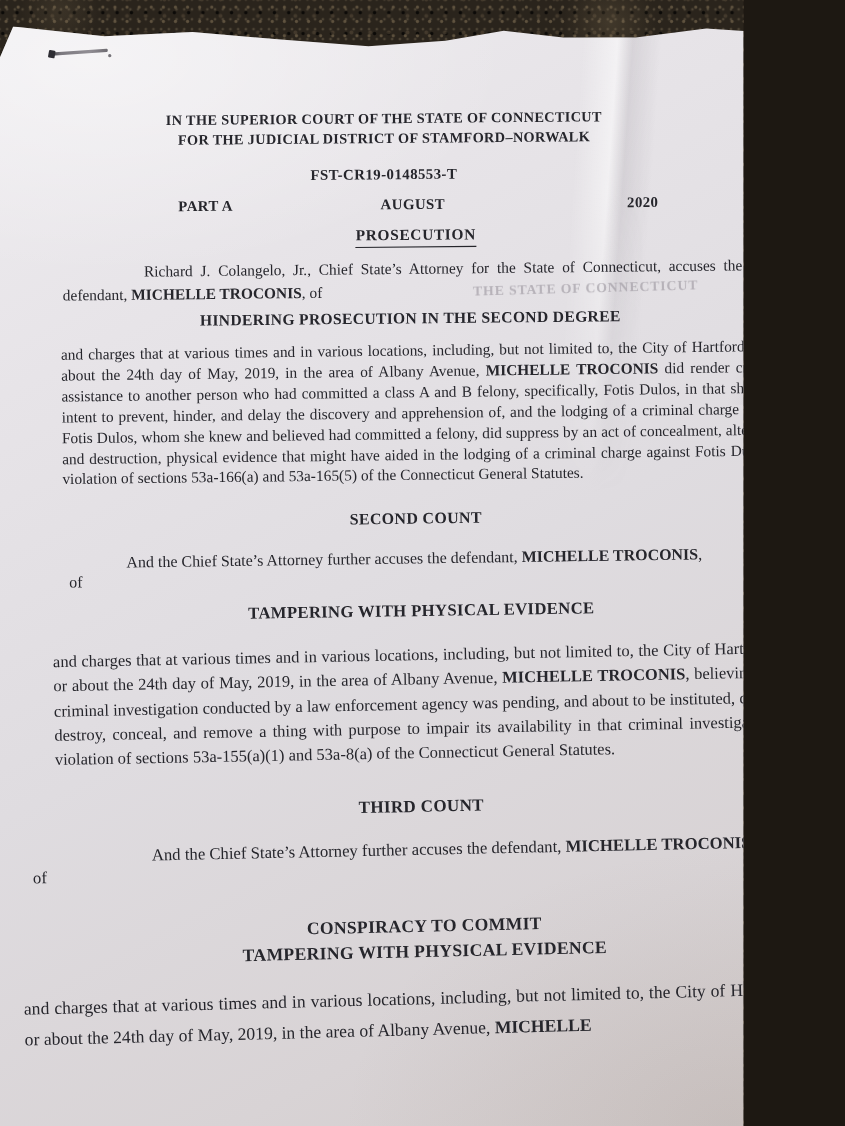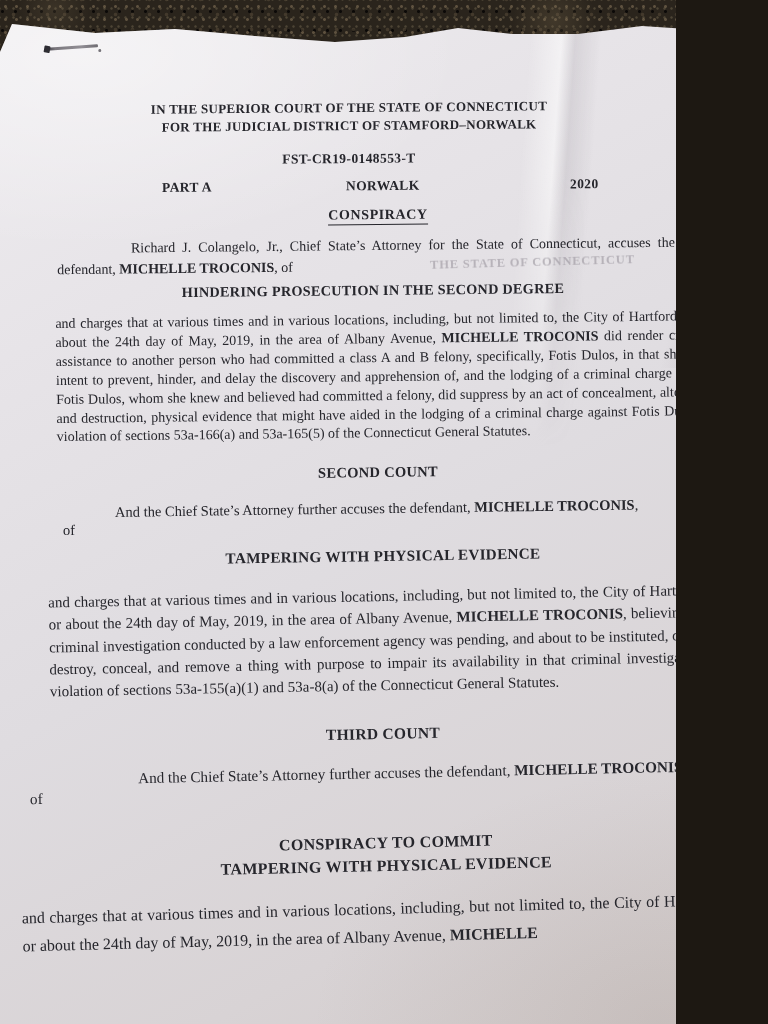--- a/index.html
+++ b/index.html
@@ -69,26 +69,26 @@
 
     <div class="blk hdr ctr" style="left:24px;top:99px;width:650px;transform:rotate(-.5deg);">
       <div>IN THE SUPERIOR COURT OF THE STATE OF CONNECTICUT</div>
       <div>FOR THE JUDICIAL DISTRICT OF STAMFORD–NORWALK</div>
     </div>
 
     <div class="blk docket ctr" style="left:24px;top:151px;width:650px;transform:rotate(-.5deg);">FST-CR19-0148553-T</div>
 
     <div class="blk partrow" style="left:0;top:178px;width:768px;height:20px;transform:rotate(-.5deg);">
       <span style="left:162px;">PART A</span>
-      <span style="left:346px;">NORWALK</span>
+      <span style="left:346px;">AUGUST</span>
       <span style="left:570px;">2020</span>
     </div>
 
     <div class="blk ctr" style="left:28px;top:205px;width:700px;transform:rotate(-.5deg);">
-      <span class="title-underline">CONSPIRACY</span>
+      <span class="title-underline">PROSECUTION</span>
     </div>
 
     <div class="blk wmark" style="left:430px;top:255px;transform:rotate(-1.6deg);">THE STATE OF CONNECTICUT</div>
 
     <div class="blk para" style="left:57px;top:236px;width:618px;font-size:14px;line-height:20.5px;text-indent:74px;transform:rotate(-.6deg);"><span>Richard J. Colangelo, Jr., Chief State’s Attorney for the State of Connecticut, accuses the defendant, </span><span class="b">MICHELLE TROCONIS</span><span>, of</span></div>
 
     <div class="blk charge ctr" style="left:28px;top:282px;width:690px;font-size:14.2px;transform:rotate(-.6deg);">HINDERING PROSECUTION IN THE SECOND DEGREE</div>
     <div class="blk para" style="left:56px;top:311px;width:660px;font-size:14px;line-height:18.9px;transform:rotate(-.7deg);"><span>and charges that at various times and in various locations, including, but not limited to, the City of Hartford, on or about the 24th day of May, 2019, in the area of Albany Avenue, </span><span class="b">MICHELLE TROCONIS</span><span> did render criminal assistance to another person who had committed a class A and B felony, specifically, Fotis Dulos, in that she, with intent to prevent, hinder, and delay the discovery and apprehension of, and the lodging of a criminal charge against Fotis Dulos, whom she knew and believed had committed a felony, did suppress by an act of concealment, alteration, and destruction, physical evidence that might have aided in the lodging of a criminal charge against Fotis Dulos, in violation of sections 53a-166(a) and 53a-165(5) of the Connecticut General Statutes.</span></div>
 
     <div class="blk charge ctr" style="left:28px;top:464px;width:700px;font-size:14.5px;transform:rotate(-.8deg);">SECOND COUNT</div>

